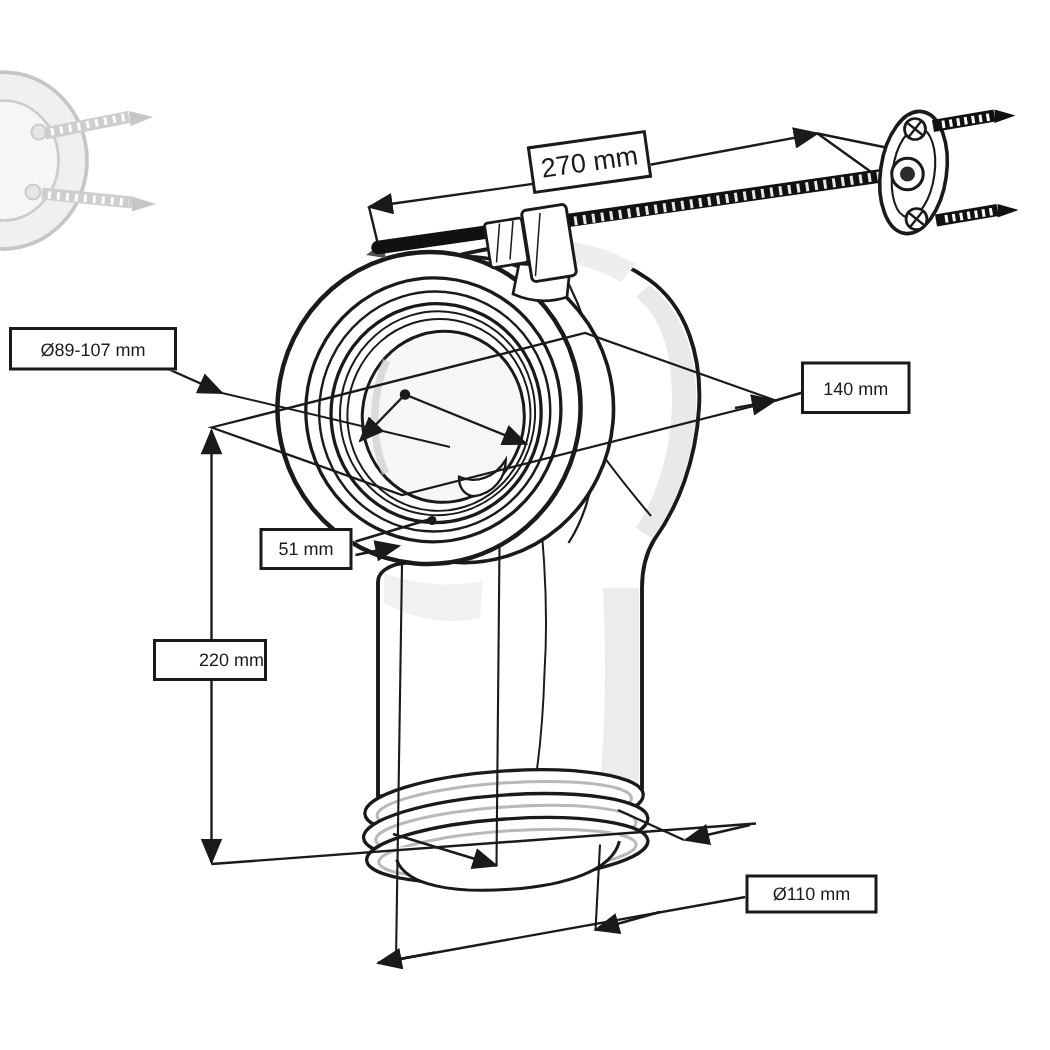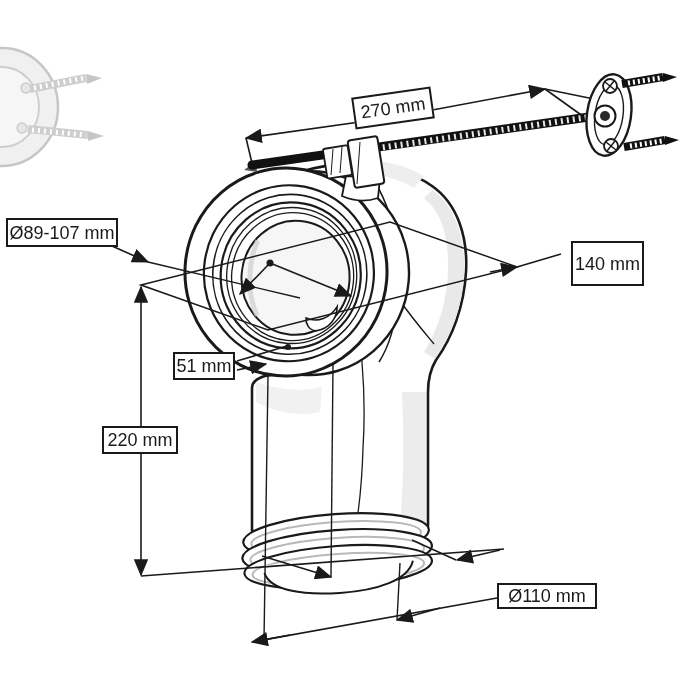--- a/index.html
+++ b/index.html
@@ -1,21 +1,21 @@
 <!DOCTYPE html>
 <html><head>
 <meta charset="utf-8">
 <style>
   html,body{margin:0;padding:0;background:#fff;}
   #stage{position:relative;width:700px;height:700px;background:#fff;overflow:hidden;
          font-family:"Liberation Sans",sans-serif;}
   #stage svg{position:absolute;left:0;top:0;}
   .dim-label{position:absolute;display:flex;align-items:center;justify-content:center;
              border:2px solid #1a1a1a;background:#fff;color:#1a1a1a;
-             font-size:18px;line-height:1;white-space:nowrap;box-sizing:border-box;}
+             font-size:12px;line-height:1;white-space:nowrap;box-sizing:border-box;}
   .rot{transform:rotate(-8deg);}
 </style>
 </head>
 <body>
 
 <div id="stage">
 
 <svg width="700" height="700" viewBox="0 0 700 700">
   <defs>
     <marker id="arw" viewBox="0 0 12 10" refX="11" refY="5" markerWidth="11" markerHeight="9" orient="auto">
@@ -164,30 +164,30 @@
 </svg>
 
 <div class="dim-label rot" style="left:353px;top:92px;width:80px;height:32px;font-size:18px;">
       <span>270 mm</span>
     </div>
 
 <div class="dim-label" style="left:6px;top:218px;width:112px;height:29px;">
       <span>Ø89-107 mm</span>
     </div>
 
-<div class="dim-label" style="left:571px;top:241px;width:73px;height:45px;">
+<div class="dim-label" style="left:534px;top:241px;width:73px;height:35px;">
       <span>140 mm</span>
     </div>
 
 <div class="dim-label" style="left:173px;top:352px;width:62px;height:28px;">
       <span>51 mm</span>
     </div>
 
-<div class="dim-label" style="left:102px;top:426px;width:76px;height:28px;">
+<div class="dim-label" style="left:102px;top:426px;width:76px;height:28px;justify-content:flex-end;">
       <span>220 mm</span>
     </div>
 
 
-<div class="dim-label" style="left:497px;top:583px;width:100px;height:26px;">
+<div class="dim-label" style="left:497px;top:583px;width:88px;height:26px;">
       <span>Ø110 mm</span>
     </div>
 
 </div>
 
 </body></html>

